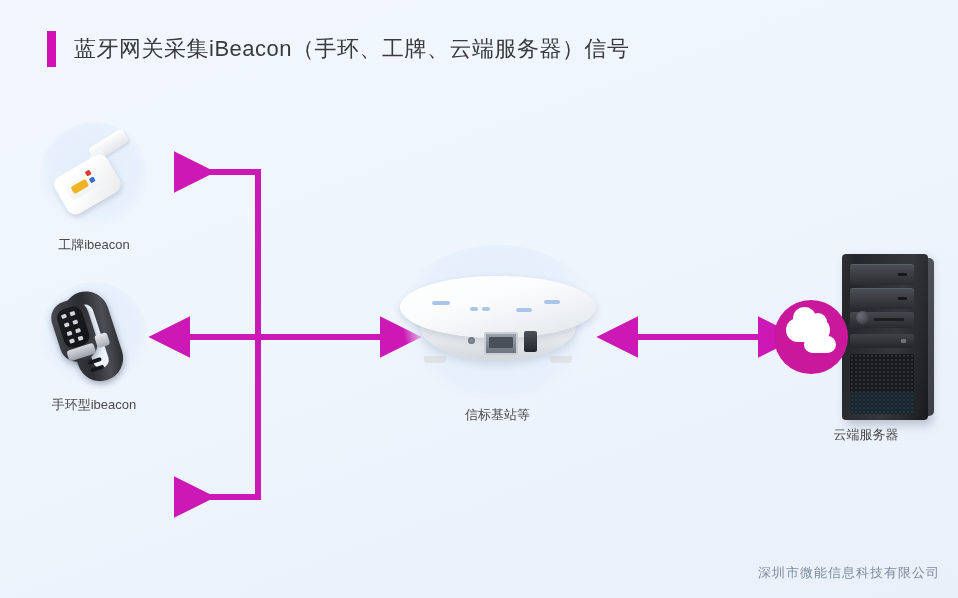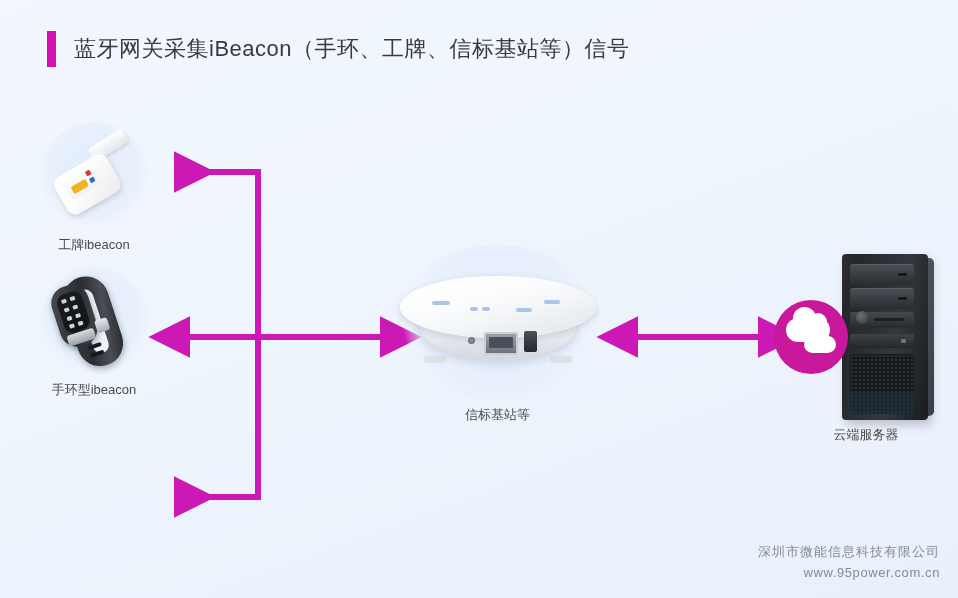--- a/index.html
+++ b/index.html
@@ -128,21 +128,21 @@
   .footer .l1{font-size:13px;letter-spacing:1px;}
   .footer .l2{font-size:13px;letter-spacing:.6px;}
 </style>
 </head>
 <body>
 
 <div class="stage">
 
   <div class="title-row">
     <div class="title-bar"></div>
-    <div class="title-text">蓝牙网关采集iBeacon（手环、工牌、信标基站等）信号</div>
+    <div class="title-text">蓝牙网关采集iBeacon（手环、工牌、云端服务器）信号</div>
   </div>
 
   <svg class="arrows" width="958" height="598">
     <defs>
       <marker id="ah-l" markerWidth="7" markerHeight="7" refX="5.6" refY="3.5" orient="auto">
         <path d="M7,0 L7,7 L0,3.5 z" fill="#cc18b4"></path>
       </marker>
       <marker id="ah-r" markerWidth="7" markerHeight="7" refX="1.4" refY="3.5" orient="auto">
         <path d="M0,0 L0,7 L7,3.5 z" fill="#cc18b4"></path>
       </marker>
@@ -171,21 +171,21 @@
             <div class="badge-key"></div>
             <div class="dot-r"></div>
             <div class="dot-b"></div>
           </div>
         </div>
       </div>
     </div>
     <div class="node-label">工牌ibeacon</div>
   </div>
 
-  <div class="node" style="left:33px;top:267px;width:122px;">
+  <div class="node" style="left:33px;top:282px;width:122px;">
     <div class="halo blue" style="width:108px;height:108px;">
       <div class="band-wrap">
         <div class="band-strap"></div>
         <div class="band-hole"></div>
         <div class="band-notch" style="top:72px;"></div>
         <div class="band-notch" style="top:80px;"></div>
         <div class="band-head">
           <div class="band-screen">
             <span class="scr-ic" style="left:5px;top:5px;"></span>
             <span class="scr-ic" style="left:14px;top:5px;"></span>
@@ -251,16 +251,15 @@
       <div class="cloud-badge" style="left:6px;top:48px;">
         <div class="cl-big"></div>
         <div class="cl-sm"></div>
       </div>
     </div>
     <div class="node-label" style="margin-top:2px;">云端服务器</div>
   </div>
 
   <div class="footer">
     <div class="l1">深圳市微能信息科技有限公司</div>
-    <div class="l2">www.95power.com.cn</div>
   </div>
 
 </div>
 
 </body></html>

